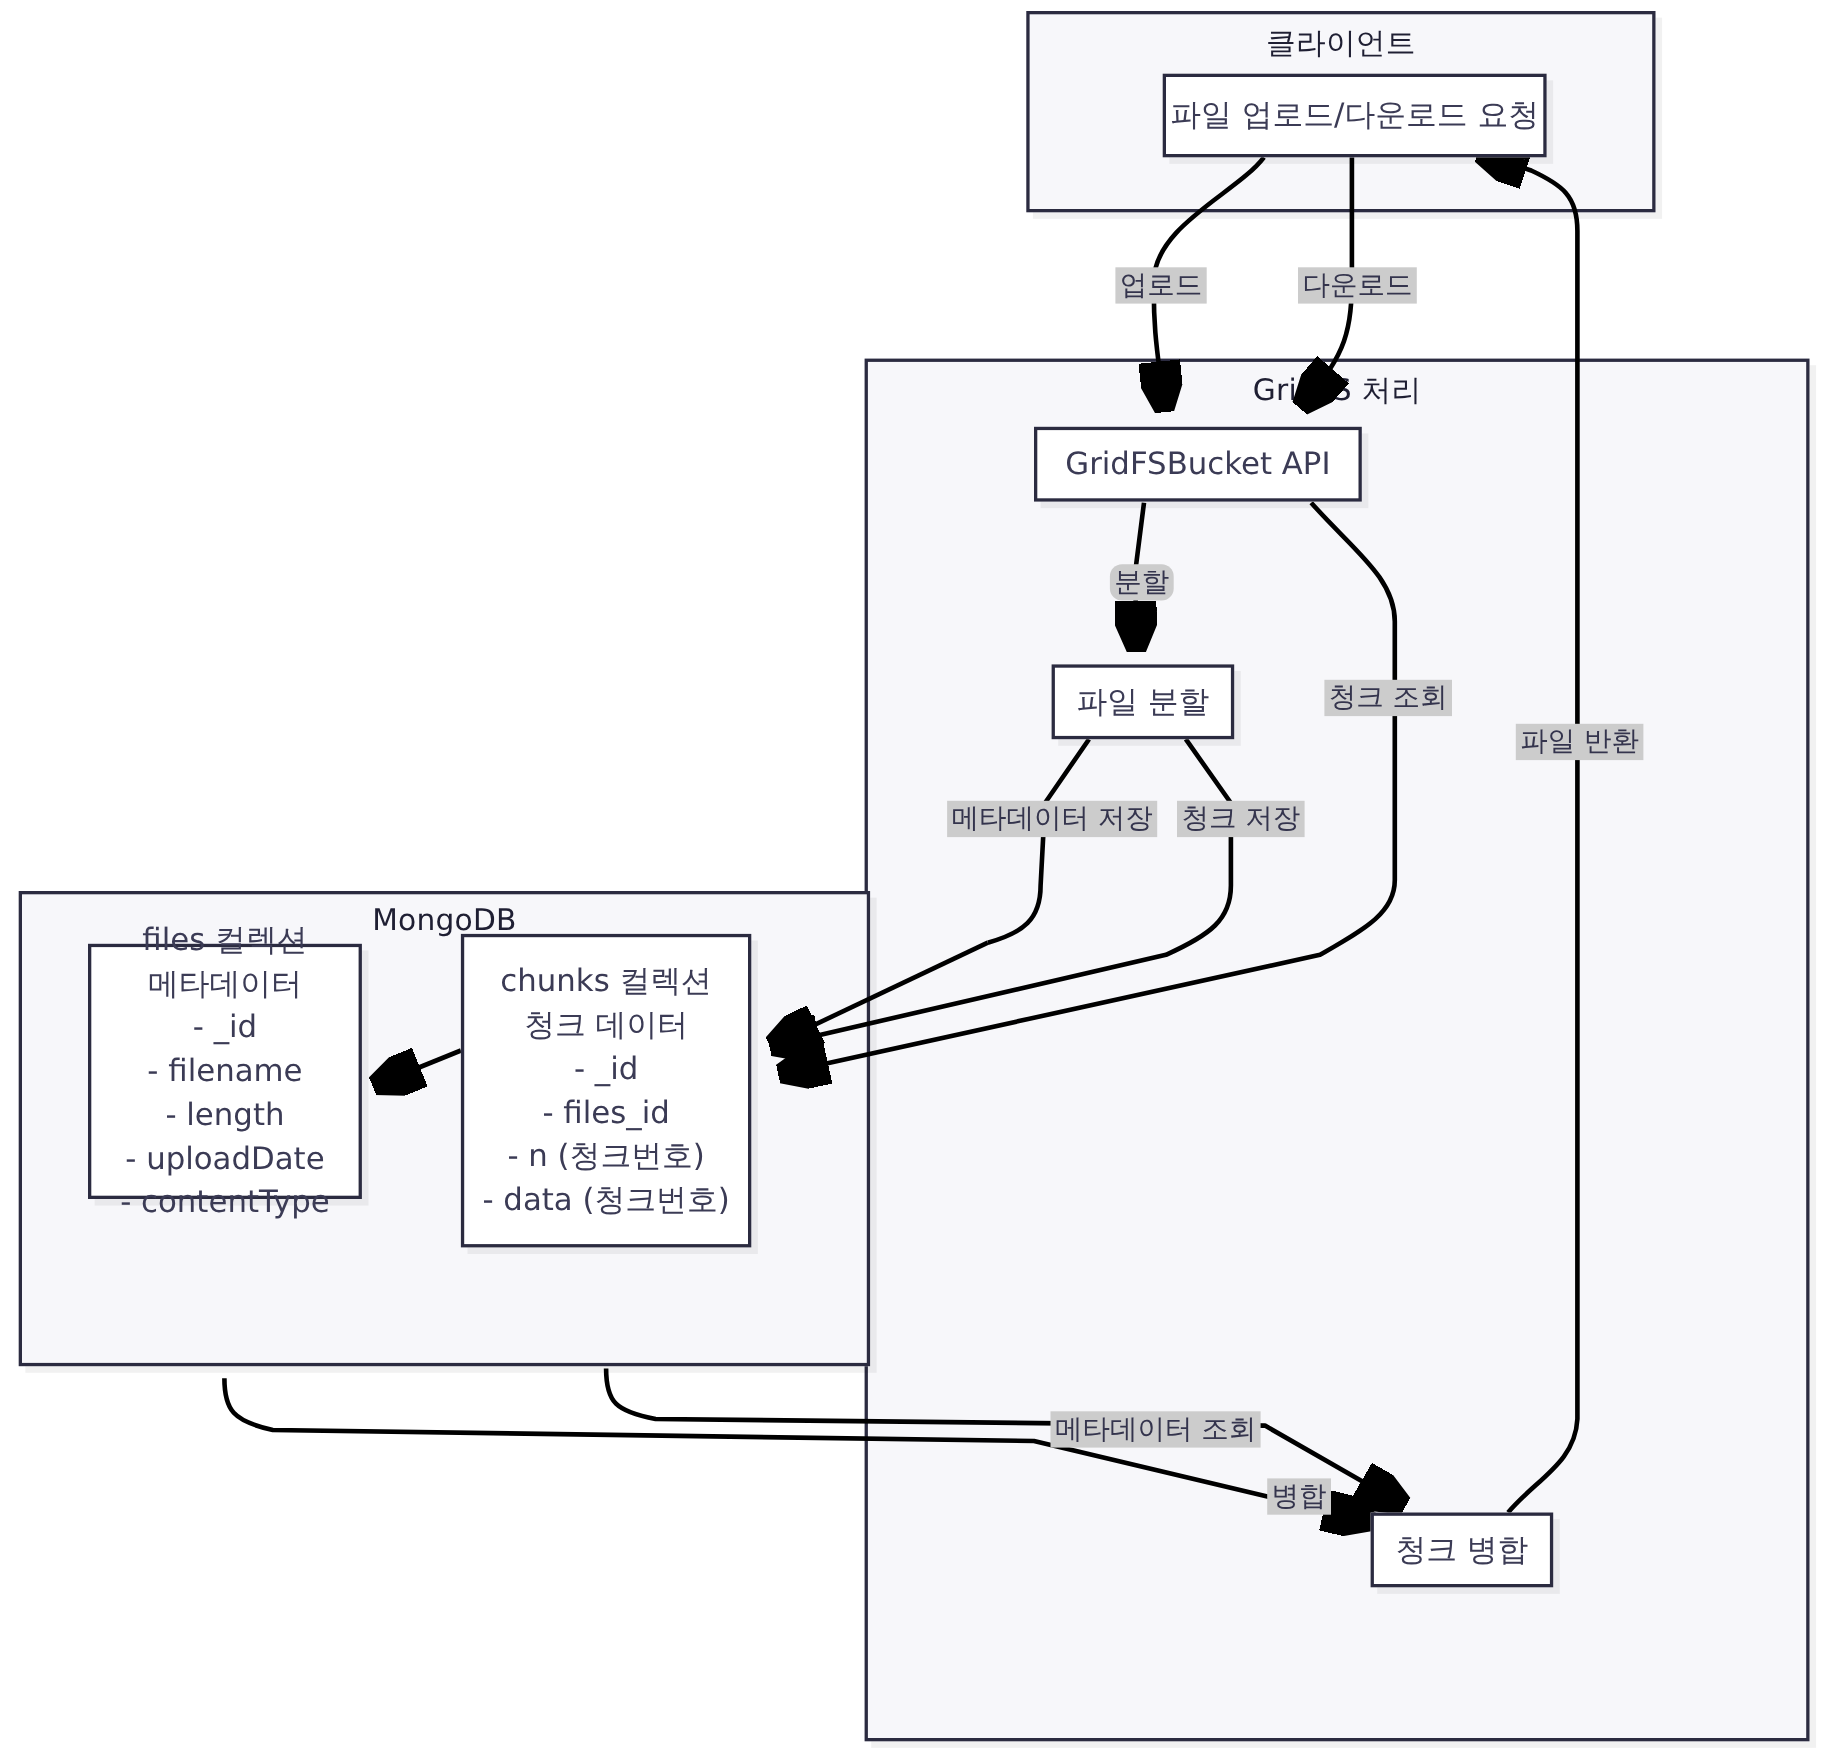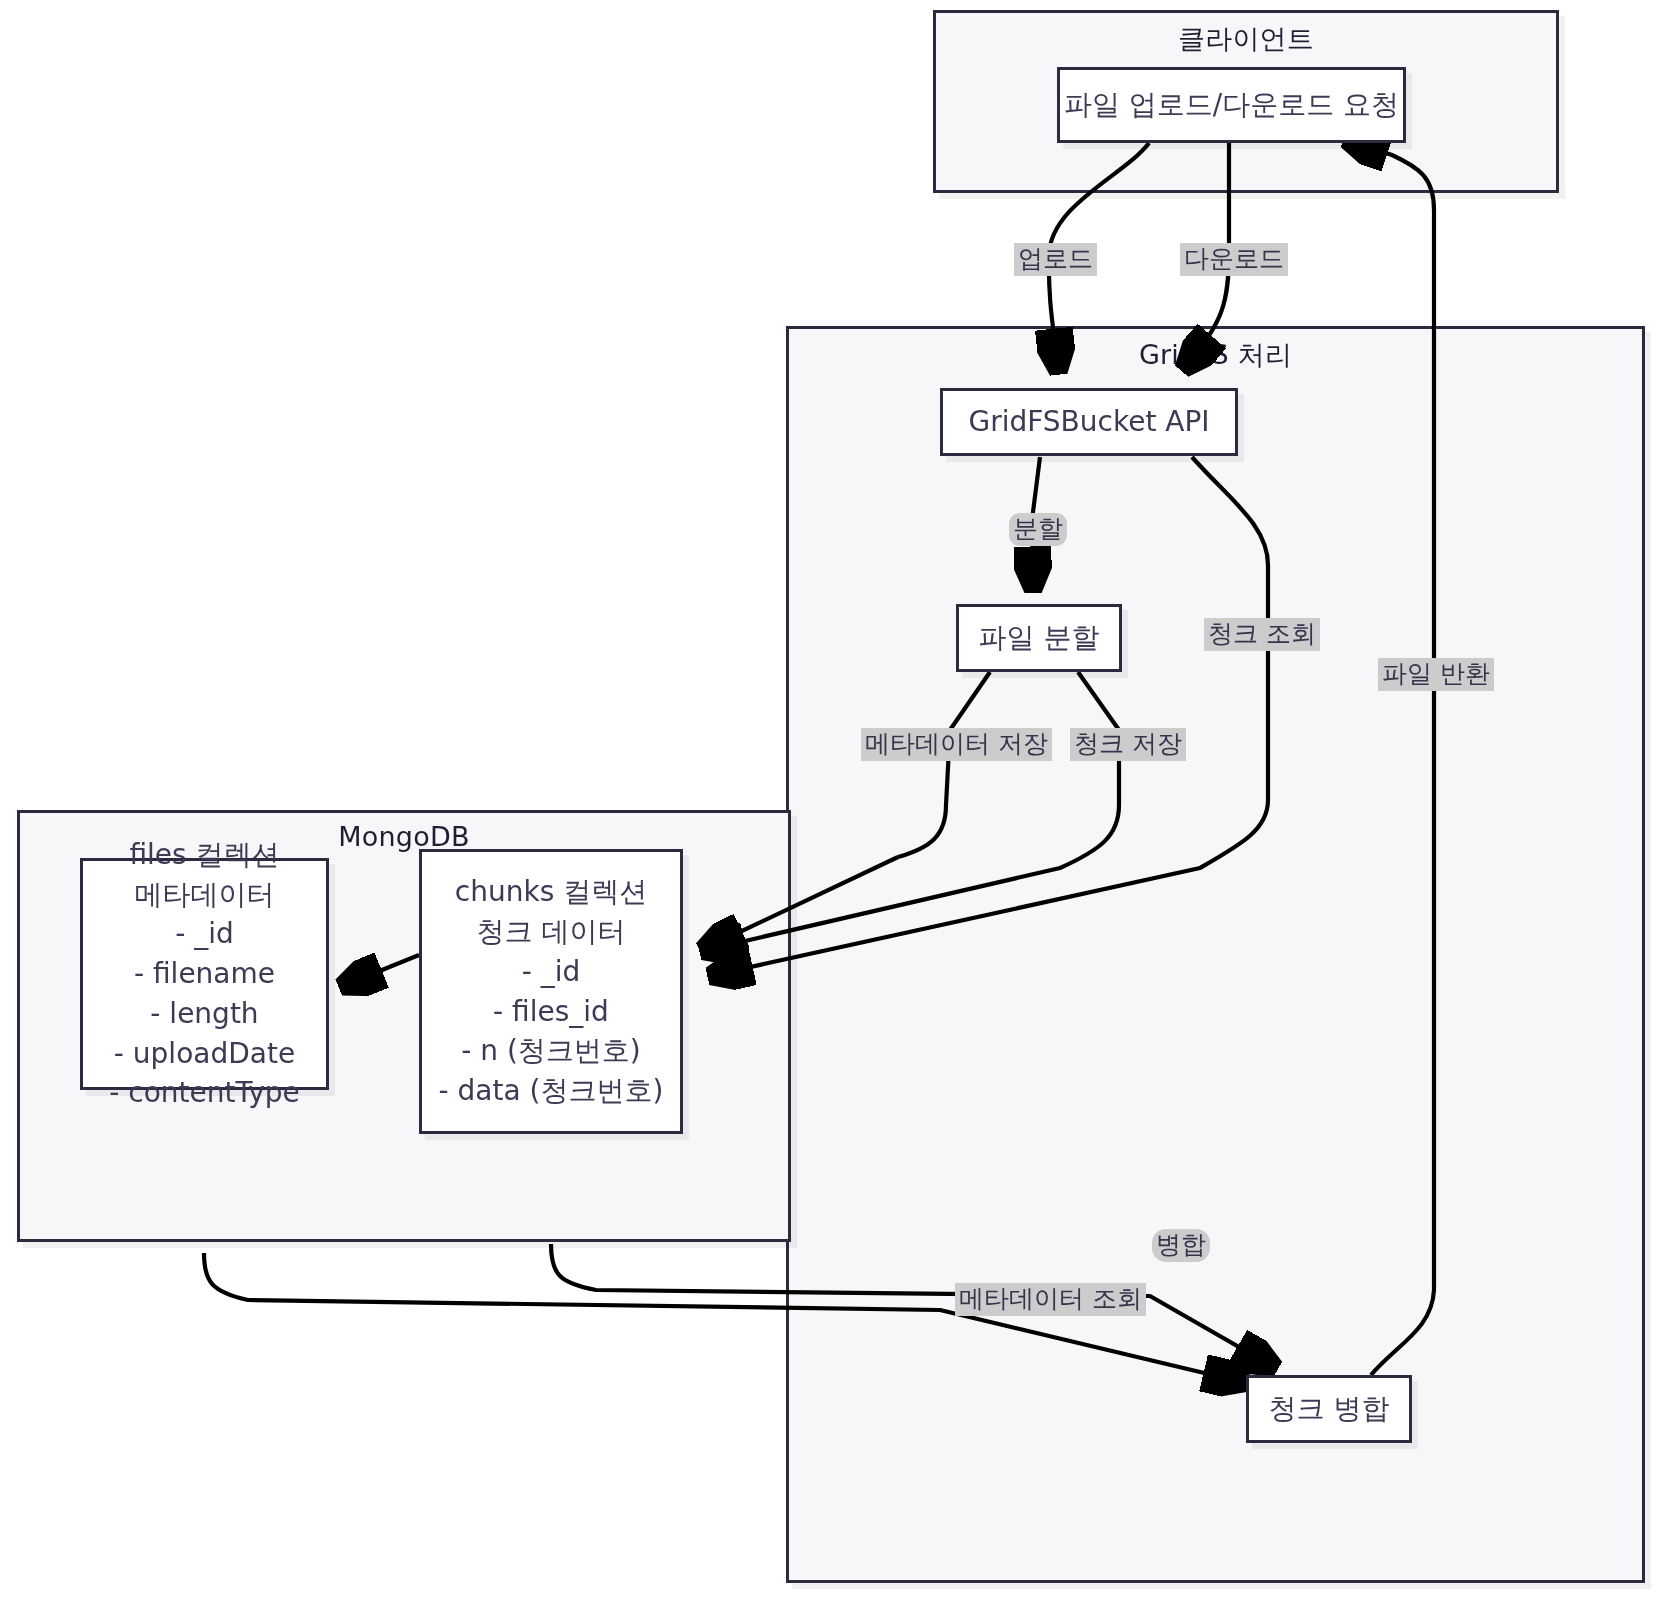--- a/index.html
+++ b/index.html
@@ -60,21 +60,21 @@
   }
 
   svg.edges{position:absolute;left:0;top:0;width:1660px;height:1602px;overflow:visible;}
   svg.edges path{fill:none;stroke:#000000;stroke-width:4.2;stroke-linecap:butt;stroke-linejoin:round;}
 </style>
 </head>
 <body>
 
 <div id="stage">
 
-  <div class="cluster" style="left:933px;top:10px;width:626px;height:183px;">
+  <div class="cluster" style="left:933px;top:10px;width:572px;height:183px;">
     <div class="cluster-title">클라이언트</div>
   </div>
 
   <div class="cluster" style="left:786px;top:326px;width:859px;height:1257px;">
     <div class="cluster-title">GridFS 처리</div>
   </div>
 
   <div class="cluster" style="left:17px;top:810px;width:774px;height:432px;">
     <div class="cluster-title">MongoDB</div>
   </div>
@@ -153,15 +153,15 @@
   <div class="elabel" style="left:861px;top:728px;">메타데이터 저장</div>
 
   <div class="elabel" style="left:1070px;top:728px;">청크 저장</div>
 
   <div class="elabel" style="left:1204px;top:618px;">청크 조회</div>
 
   <div class="elabel" style="left:1378px;top:618px;margin-top:40px;">파일 반환</div>
 
   <div class="elabel" style="left:955px;top:1283px;">메타데이터 조회</div>
 
-  <div class="elabel" style="left:1152px;top:1229px;border-radius:14px;">병합</div>
+  <div class="elabel" style="left:1152px;top:1344px;">병합</div>
 
 </div>
 
 </body></html>

